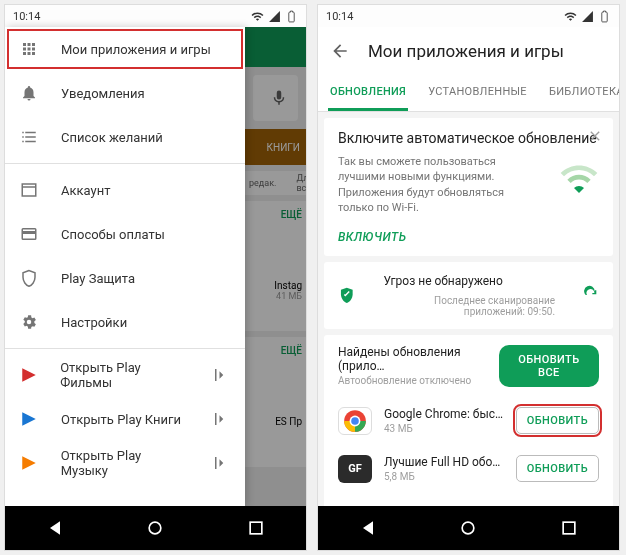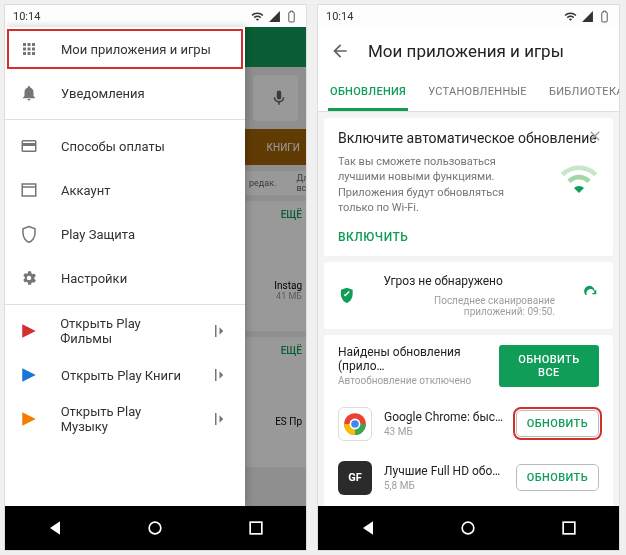--- a/index.html
+++ b/index.html
@@ -25,36 +25,36 @@
 .phone2 .hdr { height:48px; display:flex; align-items:center; gap:18px; padding:0 12px; }
 .phone2 .hdr-title { font-size:17px; color:#222; }
 .tabs { display:flex; padding:0 10px; gap:18px; border-bottom:1px solid #e0e0e0; }
 .tab { font-size:11px; color:#757575; padding:10px 2px 10px; letter-spacing:.3px; }
 .tab.active { color:#0f9d58; border-bottom:3px solid #0f9d58; font-weight:500; }
 .content { flex:1; background:#f4f4f4; overflow-y:auto; padding:6px 6px 0; }
 .card { background:#fff; border-radius:3px; margin-bottom:6px; padding:12px 14px; position:relative; }
 .card .close { position:absolute; top:10px; right:10px; }
 .card h3 { font-size:14px; font-weight:400; color:#222; margin-bottom:8px; }
 .card p { font-size:11px; color:#757575; line-height:1.4; max-width:170px; }
-.card .action { color:#0f9d58; font-weight:500; font-size:12px; margin-top:14px; letter-spacing:.5px; }
+.card .action { color:#0f9d58; font-weight:500; font-size:12px; margin-top:14px; letter-spacing:.5px;font-style:italic; }
 .wifi-art { position:absolute; right:14px; top:40px; }
 .scanrow { display:flex; align-items:center; gap:28px; }
 .shield { width:22px; height:22px; }
 .scan-txt .t1 { font-size:12px; color:#222; }
 .scan-txt .t2 { font-size:10px; color:#9e9e9e; margin-top:7px;text-align:right; }
 .refresh { margin-left:auto; }
 .found { display:flex; align-items:center; justify-content:space-between; }
 .found .txts .t1 { font-size:12px; color:#222; }
 .found .txts .t2 { font-size:10px; color:#9e9e9e; margin-top:2px; }
-.btn-green { background:#0f9d58; color:#fff; border:none; padding:8px 10px; font-size:11px; font-weight:500; border-radius:3px; letter-spacing:.4px; }
+.btn-green { background:#0f9d58; color:#fff; border:none; padding:8px 10px; font-size:11px; font-weight:500; border-radius:10px; letter-spacing:.4px; }
 .btn-outline { background:#fff; color:#0f9d58; border:1px solid #bbb; padding:6px 10px; font-size:11px; font-weight:500; border-radius:5px; letter-spacing:.4px; }
 .btn-outline.hl { outline:2px solid #d32f2f; outline-offset:1px; }
 .applist { background:#fff; }
 .approw { display:flex; align-items:center; padding:10px 14px; gap:12px; }
-.appicon { width:34px; height:34px; border-radius:6px; display:flex; align-items:center; justify-content:center; font-size:11px; font-weight:700; color:#fff; }
+.appicon { width:34px; height:28px; border-radius:6px; display:flex; align-items:center; justify-content:center; font-size:11px; font-weight:700; color:#fff; }
 .appinfo { flex:1; min-width:0; }
 .appinfo .name { font-size:12px; color:#222; white-space:nowrap; overflow:hidden; text-overflow:ellipsis; }
 .appinfo .size { font-size:10px; color:#9e9e9e; margin-top:2px; }
 </style>
 </head>
 <body>
 
 <div class="phone phone1">
   <div class="statusbar">
     <span>10:14</span>
@@ -106,37 +106,45 @@
       <span>Мои приложения и игры</span>
     </div>
     <div class="drawer-item">
       <span class="ic">
           <svg viewBox="0 0 24 24">
             <path d="M12 22a2 2 0 002-2h-4a2 2 0 002 2zm6-6V11c0-3.07-1.63-5.64-4.5-6.32V4a1.5 1.5 0 00-3 0v.68C7.63 5.36 6 7.92 6 11v5l-2 2v1h16v-1l-2-2z"></path>
           </svg>
         </span>
       <span>Уведомления</span>
     </div>
+    <div class="drawer-item">
+      <span class="ic">
+          <svg viewBox="0 0 24 24">
+            <path d="M3 5h2v2H3zm4 0h14v2H7zM3 11h2v2H3zm4 0h14v2H7zM3 17h2v2H3zm4 0h14v2H7z"></path>
+          </svg>
+        </span>
+      <span>Список желаний</span>
+    </div>
     <div class="drawer-sep"></div>
-    <div class="drawer-item">
-      <span class="ic">
-          <svg viewBox="0 0 24 24">
-            <path d="M20 4H4a2 2 0 00-2 2v12a2 2 0 002 2h16a2 2 0 002-2V6a2 2 0 00-2-2zm0 14H4v-6h16v6zm0-10H4V6h16v2z"></path>
-          </svg>
-        </span>
-      <span>Способы оплаты</span>
-    </div>
     <div class="drawer-item">
       <span class="ic">
           <svg viewBox="0 0 24 24">
             <path d="M3 4h18v16H3z" fill="none" stroke="#757575" stroke-width="2"></path>
             <path d="M3 8h18" stroke="#757575" stroke-width="2"></path>
           </svg>
         </span>
       <span>Аккаунт</span>
+    </div>
+    <div class="drawer-item">
+      <span class="ic">
+          <svg viewBox="0 0 24 24">
+            <path d="M20 4H4a2 2 0 00-2 2v12a2 2 0 002 2h16a2 2 0 002-2V6a2 2 0 00-2-2zm0 14H4v-6h16v6zm0-10H4V6h16v2z"></path>
+          </svg>
+        </span>
+      <span>Способы оплаты</span>
     </div>
     <div class="drawer-item">
       <span class="ic">
           <svg viewBox="0 0 24 24">
             <path d="M12 2L4 5v6c0 5.55 3.84 10.74 8 12 4.16-1.26 8-6.45 8-12V5l-8-3z" fill="none" stroke="#757575" stroke-width="2"></path>
           </svg>
         </span>
       <span>Play Защита</span>
     </div>
     <div class="drawer-item">

